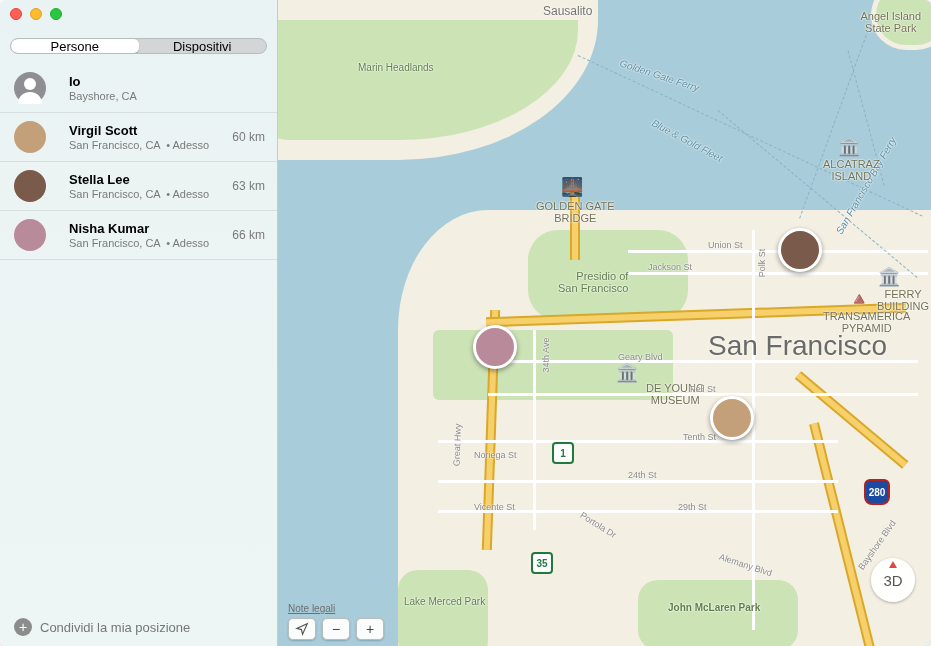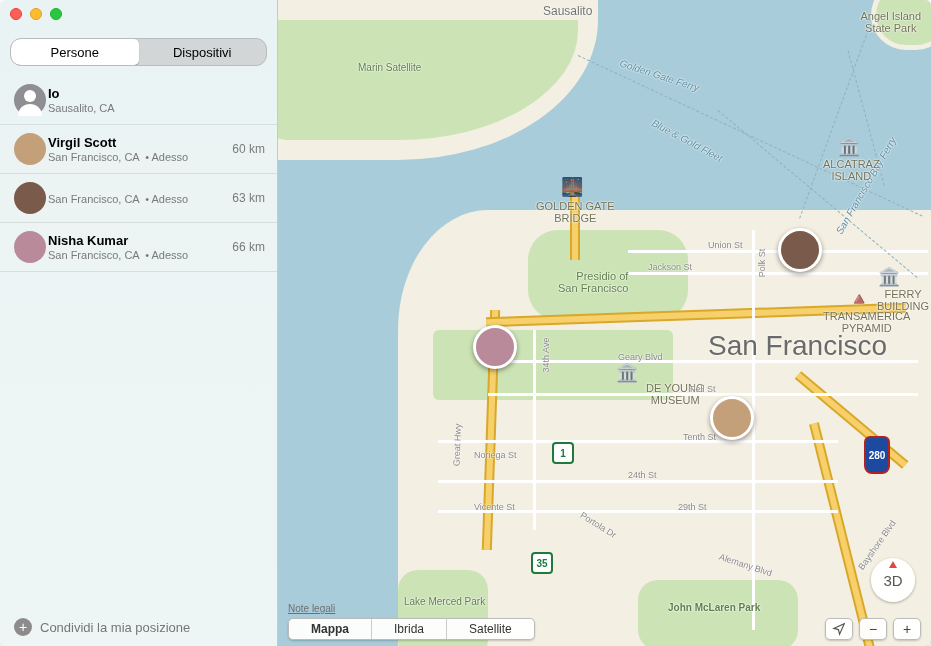--- a/index.html
+++ b/index.html
@@ -29,38 +29,38 @@
     border-right: 1px solid #c9c9c9;
     display: flex; flex-direction: column;
     padding-top: 30px;
   }
   .segmented {
     margin: 8px 10px 10px 10px;
     display: flex;
     background: #d2d6d6;
     border: 0.5px solid #b9bcbc;
     border-radius: 11px;
-    height: 28px;
+    height: 16px;
     overflow: hidden;
   }
   .segmented button {
     flex: 1; border: none; background: transparent;
     font-size: 13px; color: #000; cursor: pointer;
   }
   .segmented button.active {
     background: #fff; border-radius: 5px;
     box-shadow: 0 0.5px 1px rgba(0,0,0,0.3);
   }
 
   .people-list { flex: 1; overflow-y: auto; }
   .person-row {
     display: flex; align-items: center;
     padding: 8px 12px 8px 14px;
     border-bottom: 0.5px solid #d7dede;
-    gap: 2px;
+    gap: 23px;
     cursor: pointer;
   }
   .avatar {
     width: 32px; height: 32px; border-radius: 50%;
     background: #bbb;
     flex-shrink: 0;
     display: flex; align-items: center; justify-content: center;
     color: #fff; font-weight: 600; font-size: 12px;
   }
   .avatar.me { background: #8e8e93; }
@@ -104,21 +104,21 @@
   .road { position: absolute; background: #fff; }
   .road.freeway { background: #f7d06b; }
   .road.freeway.outline { background: #d8a828; }
 
   .shield {
     position: absolute; width: 22px; height: 22px;
     border-radius: 4px; background: #fff; border: 2px solid #1f7a3c;
     display:flex;align-items:center;justify-content:center;
     font-size:10px;font-weight:700;color:#1f7a3c;
   }
-  .shield.interstate { background:#1b4aa0;border-color:#b02323;color:#fff;width:26px;height:38px;border-radius:6px 6px 8px 8px; }
+  .shield.interstate { background:#1b4aa0;border-color:#b02323;color:#fff;width:26px;height:26px;border-radius:6px 6px 8px 8px;margin-top:43px; }
 
   .map-avatar {
     position: absolute; width: 44px; height: 44px; border-radius:50%;
     background:#999; border:3px solid #fff;
     box-shadow: 0 2px 5px rgba(0,0,0,0.4);
   }
 
   .legal-link {
     position: absolute; bottom: 32px; left: 10px;
     font-size: 10px; color: #6f6f6f; text-decoration: underline;
@@ -180,36 +180,37 @@
 
       <div class="person-row">
         <div class="avatar me">
           <svg viewBox="0 0 32 32">
               <circle cx="16" cy="12" r="6" fill="#fff"></circle>
               <path d="M4 32c0-8 6-12 12-12s12 4 12 12" fill="#fff"></path>
             </svg>
         </div>
         <div class="person-info">
           <div class="person-name">Io</div>
-          <div class="person-sub">Sausalito, CA</div>
+          <div class="person-sub">Bayshore, CA</div>
         </div>
       </div>
 
       <div class="person-row">
         <div class="avatar" style="background:#c4a07a"></div>
         <div class="person-info">
           <div class="person-name">Virgil Scott</div>
           <div class="person-sub"><span>San Francisco, CA</span> &nbsp;• <span>Adesso</span></div>
         </div>
         <div class="person-dist">60 km</div>
       </div>
 
       <div class="person-row">
         <div class="avatar" style="background:#7a5a4a"></div>
         <div class="person-info">
+          <div class="person-name">Stella Lee</div>
           <div class="person-sub"><span>San Francisco, CA</span> &nbsp;• <span>Adesso</span></div>
         </div>
         <div class="person-dist">63 km</div>
       </div>
 
       <div class="person-row">
         <div class="avatar" style="background:#b88a9a"></div>
         <div class="person-info">
           <div class="person-name">Nisha Kumar</div>
           <div class="person-sub"><span>San Francisco, CA</span> &nbsp;• <span>Adesso</span></div>
@@ -260,21 +261,21 @@
     <div class="road" style="left:255px;top:330px;width:3px;height:200px;"></div>
 
     <div class="ferry-line" style="left:300px;top:55px;width:380px;transform:rotate(25deg);"></div>
     <div class="ferry-line" style="left:440px;top:110px;width:260px;transform:rotate(40deg);"></div>
     <div class="ferry-line" style="left:570px;top:50px;width:140px;transform:rotate(75deg);"></div>
     <div class="ferry-line" style="left:590px;top:30px;width:200px;transform:rotate(110deg);"></div>
 
     <div class="place-label" style="left:265px;top:4px;font-size:12px;">Sausalito</div>
     <div class="poi-label" style="right:10px;top:10px;white-space:pre;">Angel Island
 State Park</div>
-    <div class="place-label" style="left:80px;top:62px;color:#5e7e4b;">Marin Satellite</div>
+    <div class="place-label" style="left:80px;top:62px;color:#5e7e4b;">Marin Headlands</div>
     <div class="water-label" style="left:340px;top:70px;transform:rotate(18deg);">Golden Gate Ferry</div>
     <div class="water-label" style="left:370px;top:135px;transform:rotate(28deg);">Blue &amp; Gold Fleet</div>
     <div class="water-label" style="right:10px;top:180px;transform:rotate(-60deg);">San Francisco Bay Ferry</div>
     <div class="poi-label" style="left:545px;top:158px;white-space:pre;">ALCATRAZ
 ISLAND</div>
     <div class="poi-icon" style="left:560px;top:136px;">🏛️</div>
     <div class="poi-label" style="left:258px;top:200px;white-space:pre;">GOLDEN GATE
 BRIDGE</div>
     <div class="poi-icon" style="left:283px;top:176px;">🌉</div>
     <div class="poi-label" style="right:2px;top:288px;white-space:pre;">FERRY
@@ -317,25 +318,20 @@
     <div class="map-avatar" style="left:500px;top:228px;background:#7a5a4a;"></div>
     <div class="map-avatar" style="left:432px;top:396px;background:#c4a07a;"></div>
 
     <div class="compass">
       <span>3D</span>
     </div>
 
     <a class="legal-link">Note legali</a>
 
     <div class="map-controls-bottom">
-      <div class="map-segment">
-        <button class="active">Mappa</button>
-        <button>Ibrida</button>
-        <button>Satellite</button>
-      </div>
       <div class="right-controls">
         <div class="ctl-btn">
           <svg width="14" height="14" viewBox="0 0 24 24">
               <path d="M3 11l18-8-8 18-2-8-8-2z" fill="none" stroke="#555" stroke-width="2"></path>
             </svg>
         </div>
         <div class="ctl-btn">−</div>
         <div class="ctl-btn">+</div>
       </div>
     </div>

